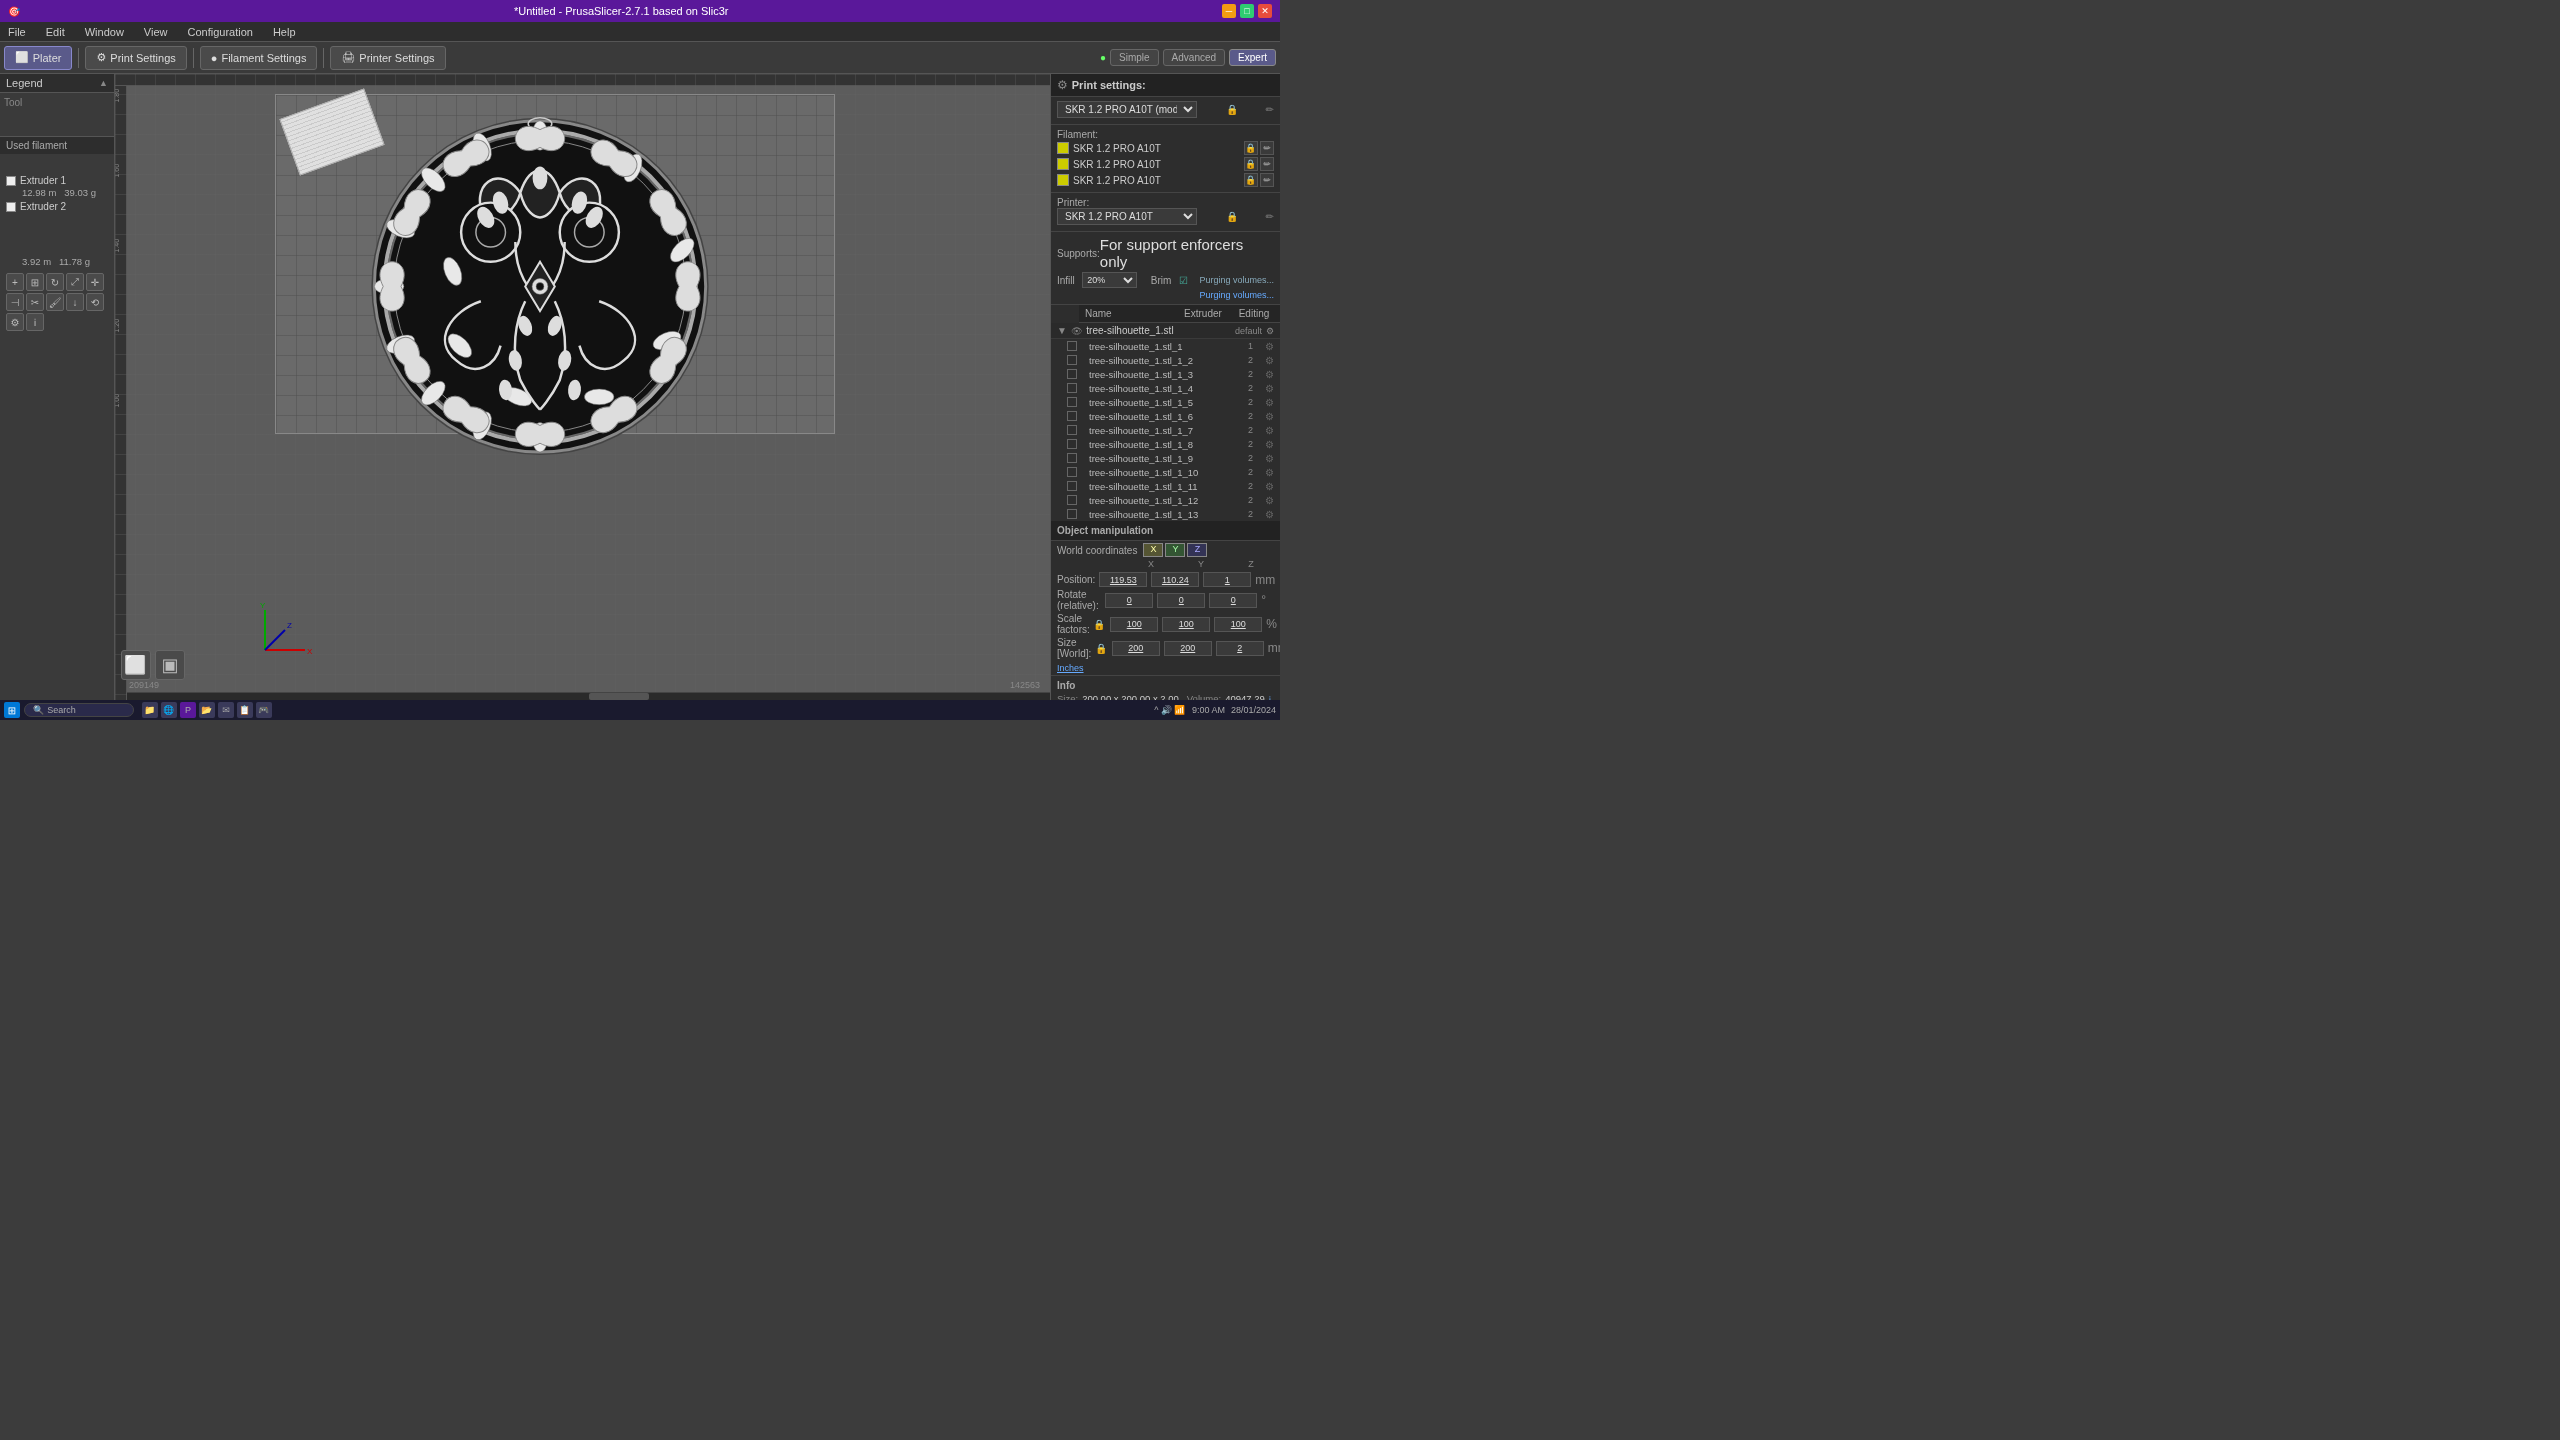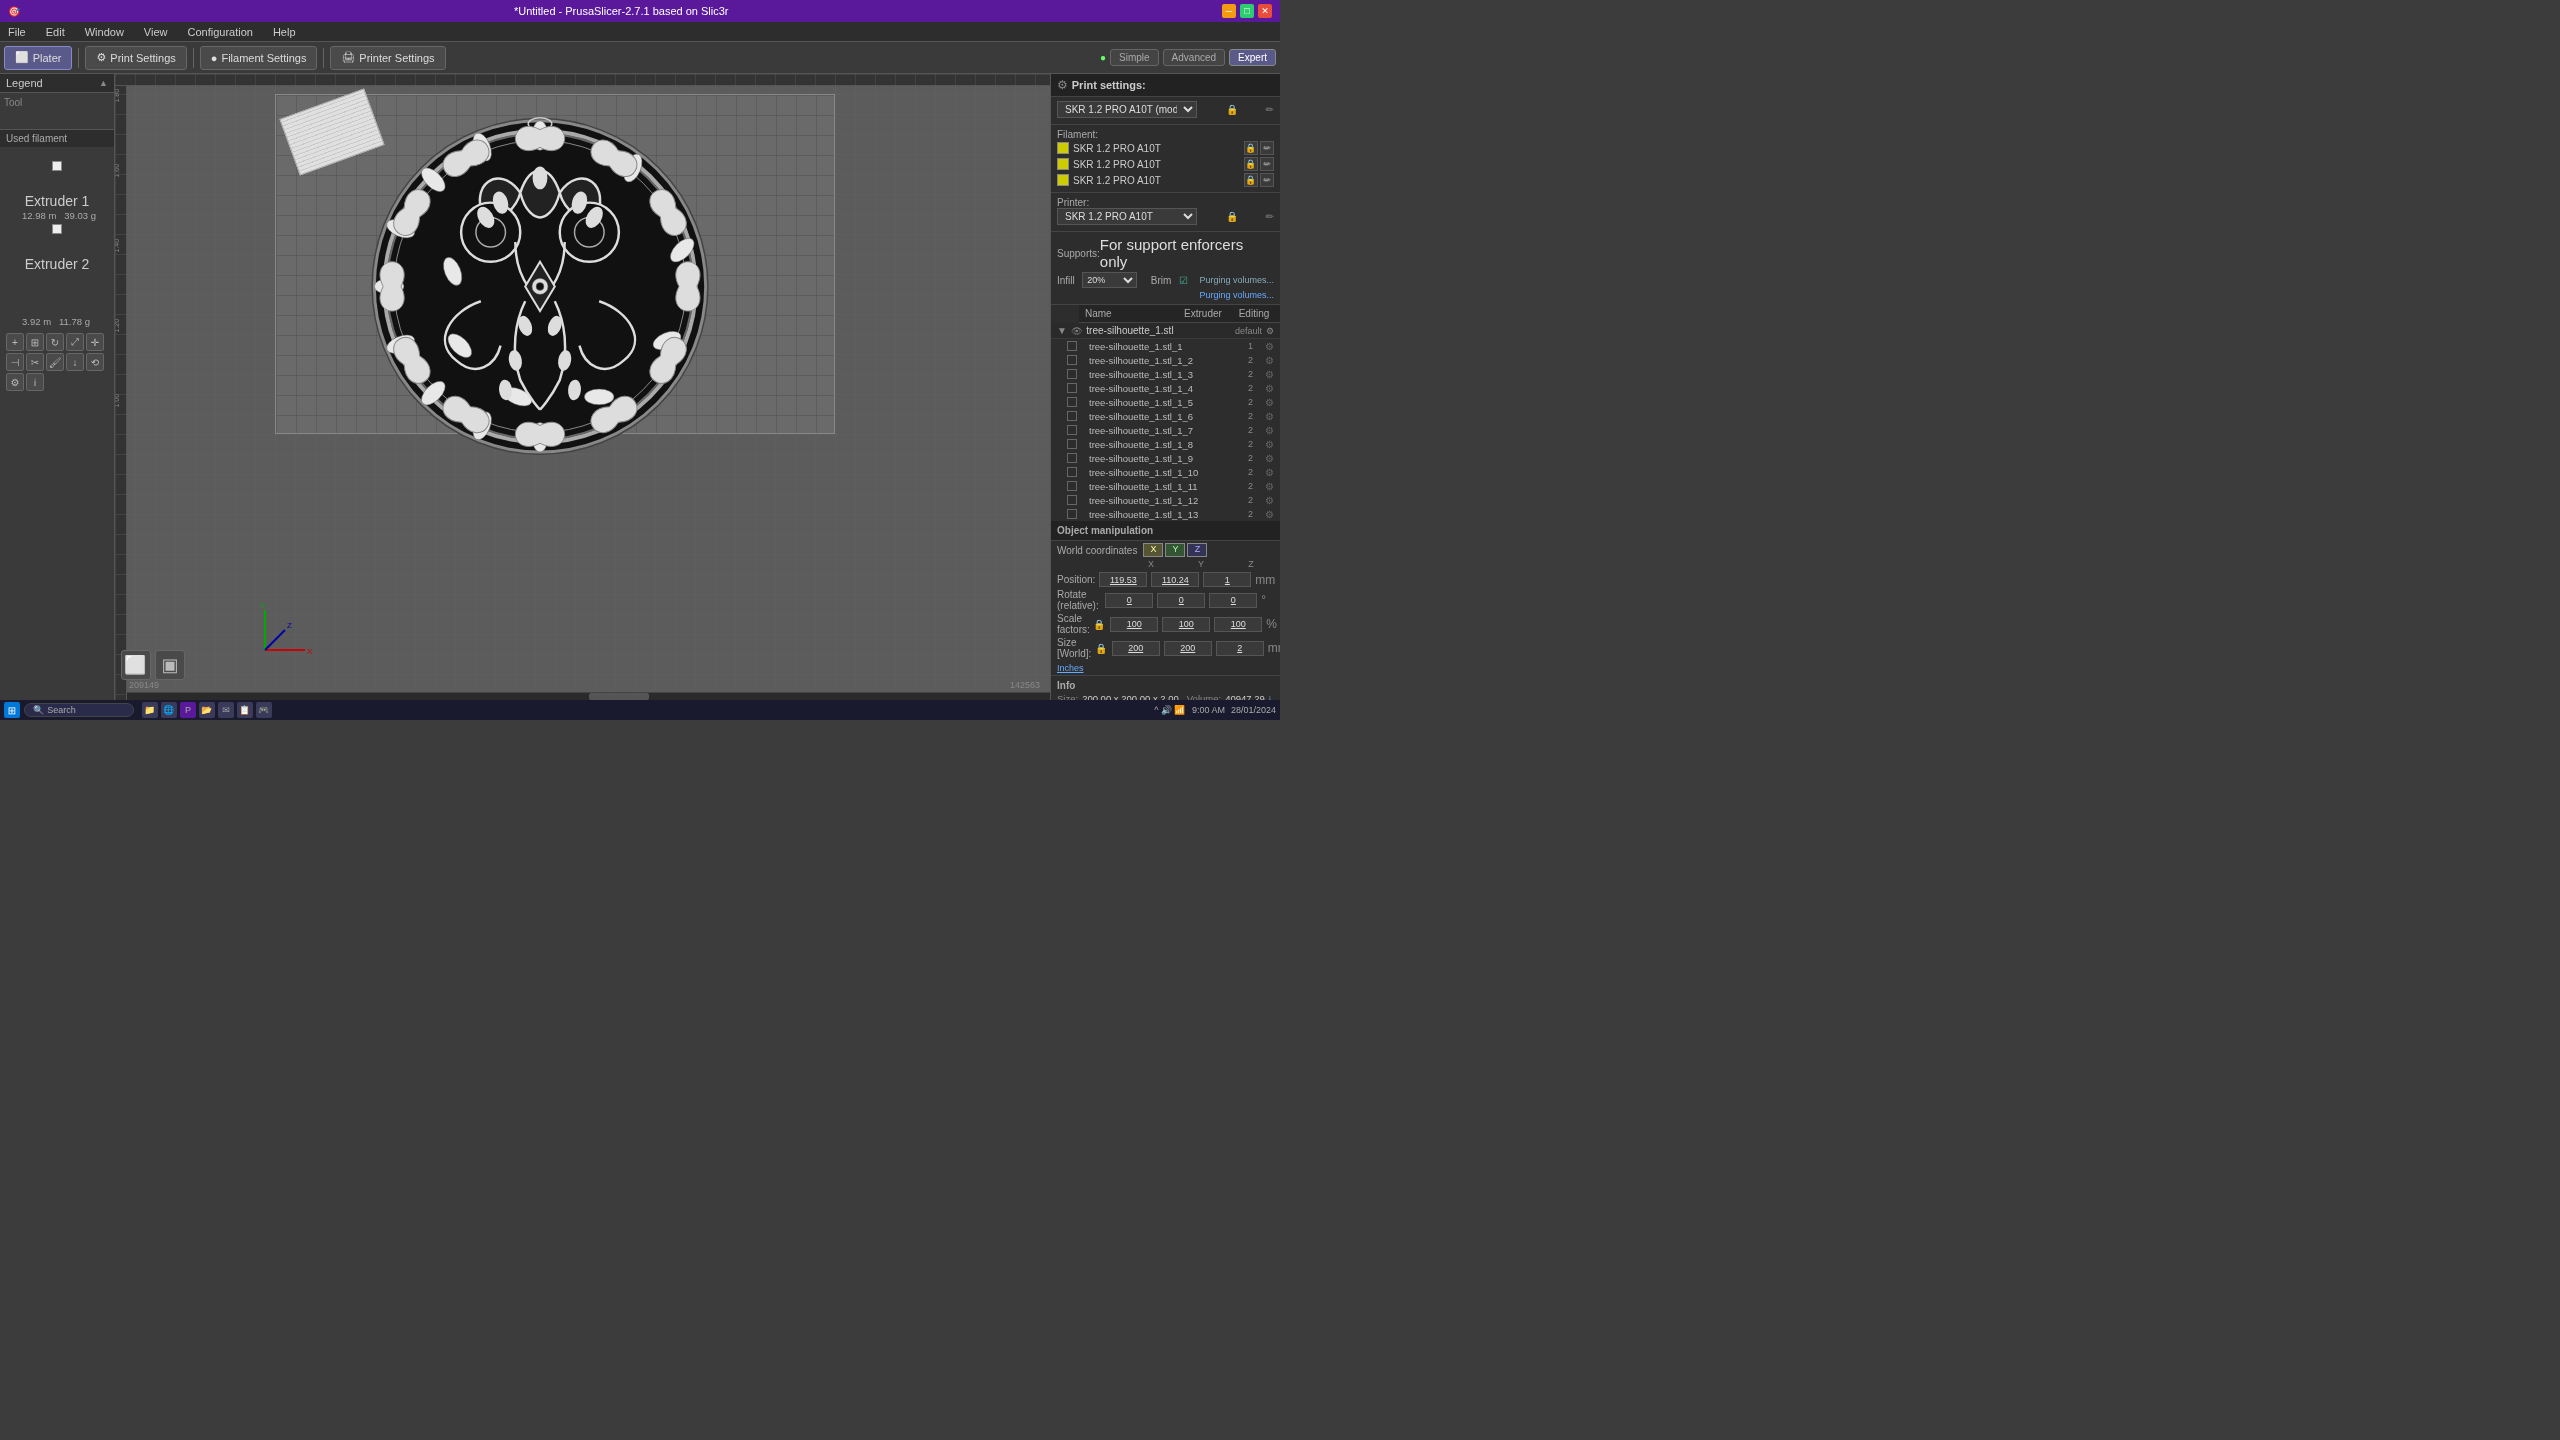--- a/index.html
+++ b/index.html
@@ -132,31 +132,30 @@
       font-size: 11px;
       color: #ccc;
       border-bottom: 1px solid #555;
     }
     .legend-content { padding: 4px; }
     .filament-section {
       background: #2d2d2d;
       padding: 3px 6px;
       font-size: 10px;
       color: #aaa;
-      margin: 13px 0;
+      margin: 20px 0;
       border-top: 1px solid #555;
     }
     .filament-row {
       display: flex;
       align-items: center;
-      gap: 22px;
+      gap: 4px;
       padding: 1px 6px;
-      font-size: 14px;
+      font-size: 10px;
       color: #ccc;
-      flex-direction: column;
     }
     .filament-color {
       width: 10px; height: 10px;
       border: 1px solid #888;
     }
     .tool-icons {
       display: flex;
       flex-wrap: wrap;
       gap: 2px;
       padding: 4px 6px;

